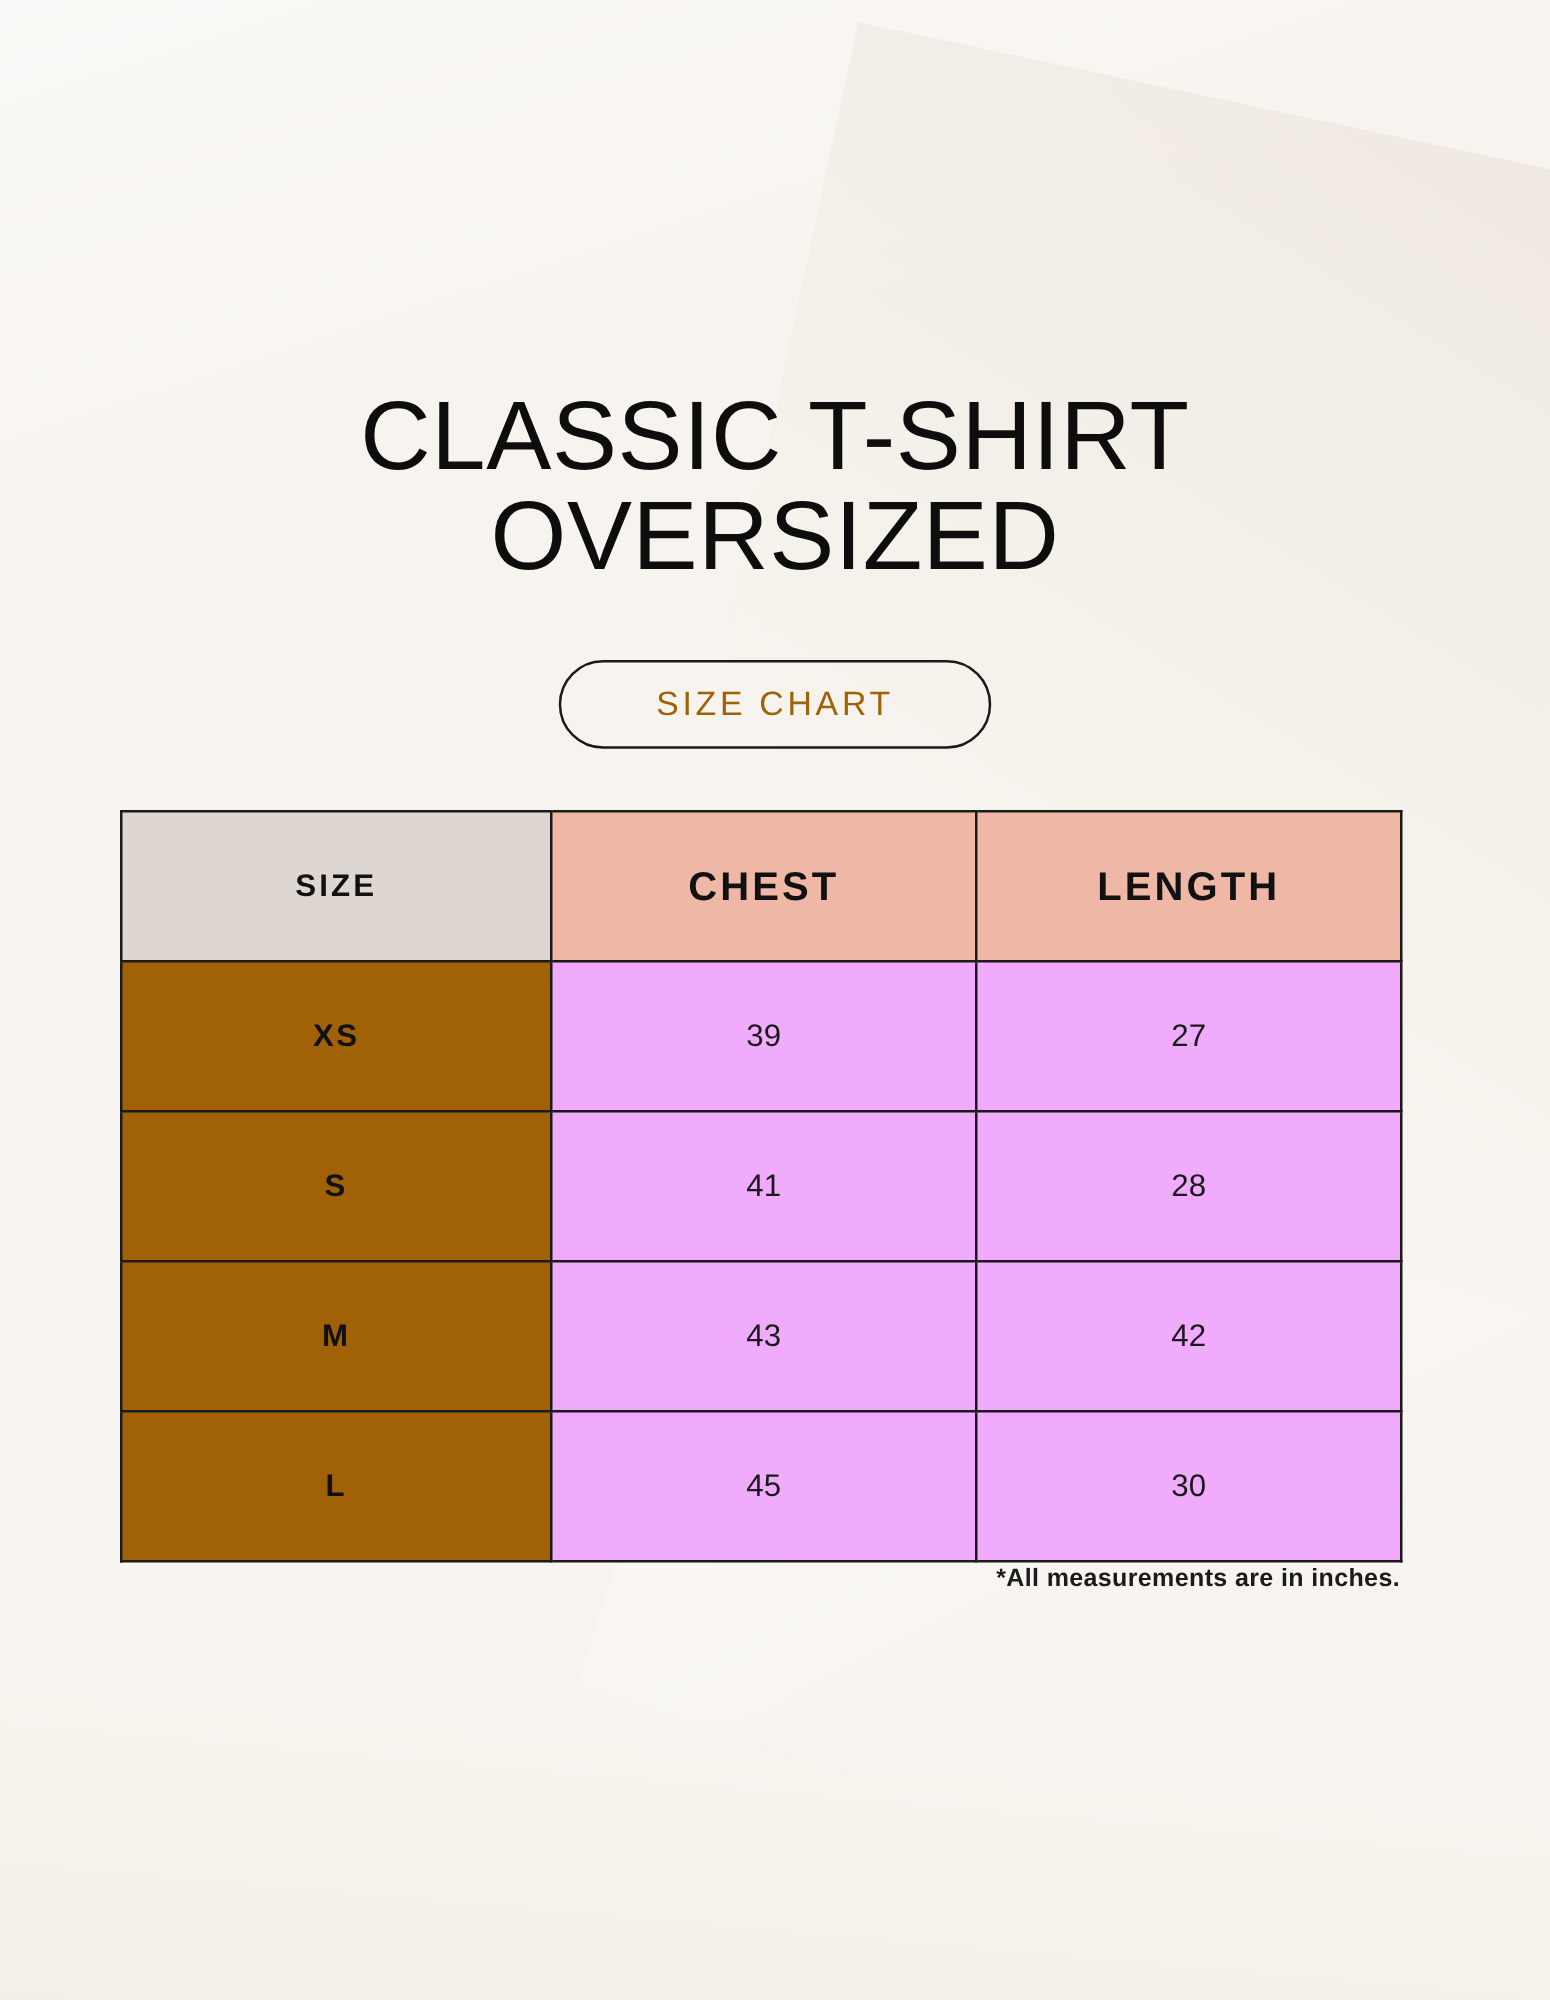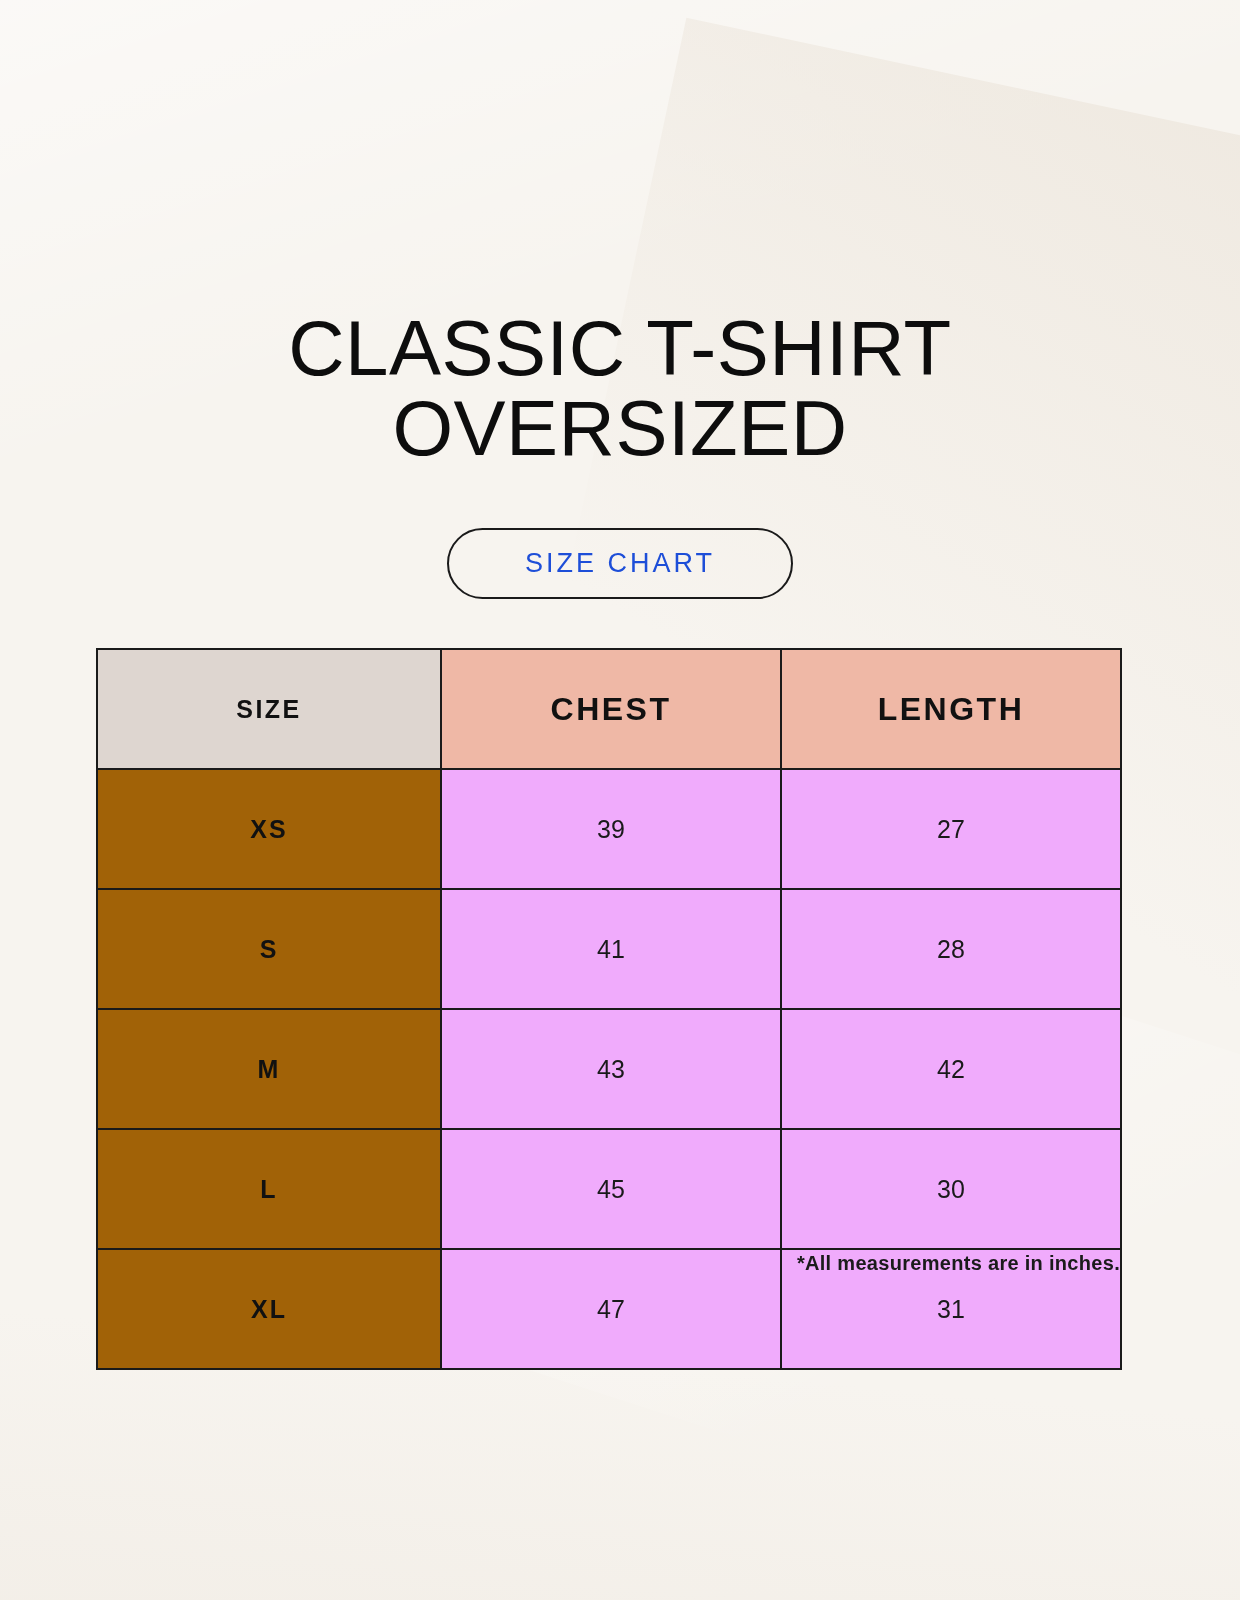--- a/index.html
+++ b/index.html
@@ -92,21 +92,21 @@
     display: flex;
     justify-content: center;
   }
   .pill {
     border: 2px solid #1a1a1a;
     border-radius: 44px;
     padding: 18px 76px;
     font-size: 27px;
     letter-spacing: 3px;
     font-weight: 500;
-    color: #1d4ed8;
+    color: #a16207;
     background: transparent;
   }
 
   .table-wrap {
     position: absolute;
     top: 648px;
     left: 96px;
     width: 1024px;
   }
   table.size-table {
@@ -212,24 +212,19 @@
         <tr>
           <td class="cell-size">M</td>
           <td class="cell-val">43</td>
           <td class="cell-val">42</td>
         </tr>
         <tr>
           <td class="cell-size">L</td>
           <td class="cell-val">45</td>
           <td class="cell-val">30</td>
         </tr>
-        <tr>
-          <td class="cell-size">XL</td>
-          <td class="cell-val">47</td>
-          <td class="cell-val">31</td>
-        </tr>
       </tbody>
     </table>
   </div>
 
   <div class="footnote">*All measurements are in inches.</div>
 
 </div>
 
 </body></html>

